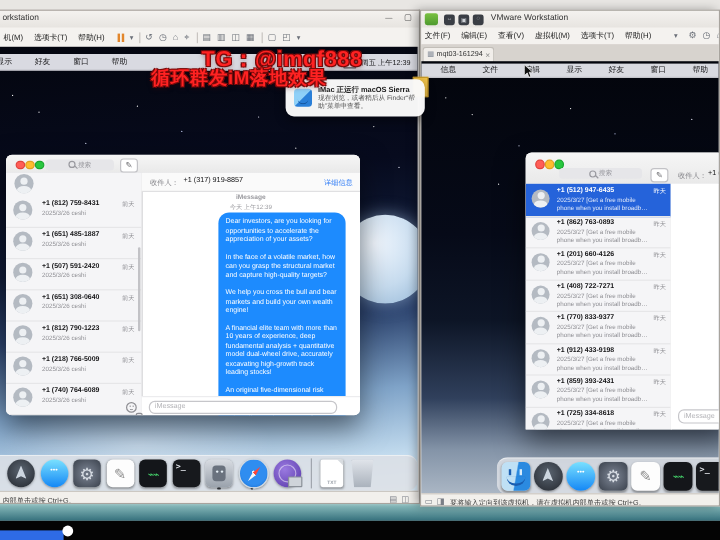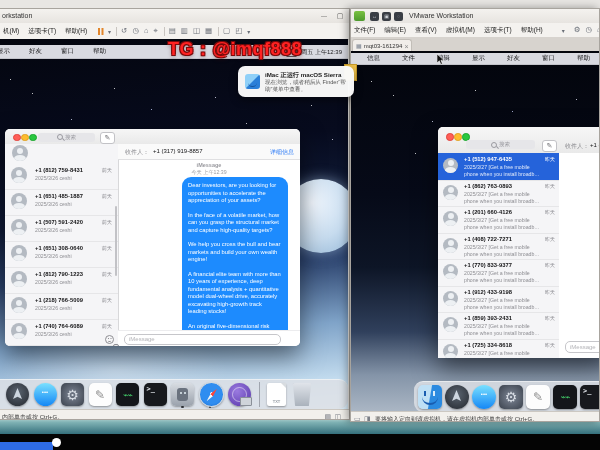--- a/index.html
+++ b/index.html
@@ -470,13 +470,14 @@
 
   <div class="abs" id="yellow-fragment"></div>
 
   <div class="abs" id="notification">
     <div class="abs" id="notif-icon"></div>
     <div class="abs" id="notif-title">iMac 正运行 macOS Sierra</div>
     <div class="abs" id="notif-body">现在浏览，或者稍后从 Finder“帮助”菜单中查看。</div>
   </div>
 
   <div class="abs" id="overlay-l1">TG：@imqf888</div>
+  <div class="abs" id="overlay-l2">循环群发iM落地效果</div>
 </div>
 
 </body></html>

